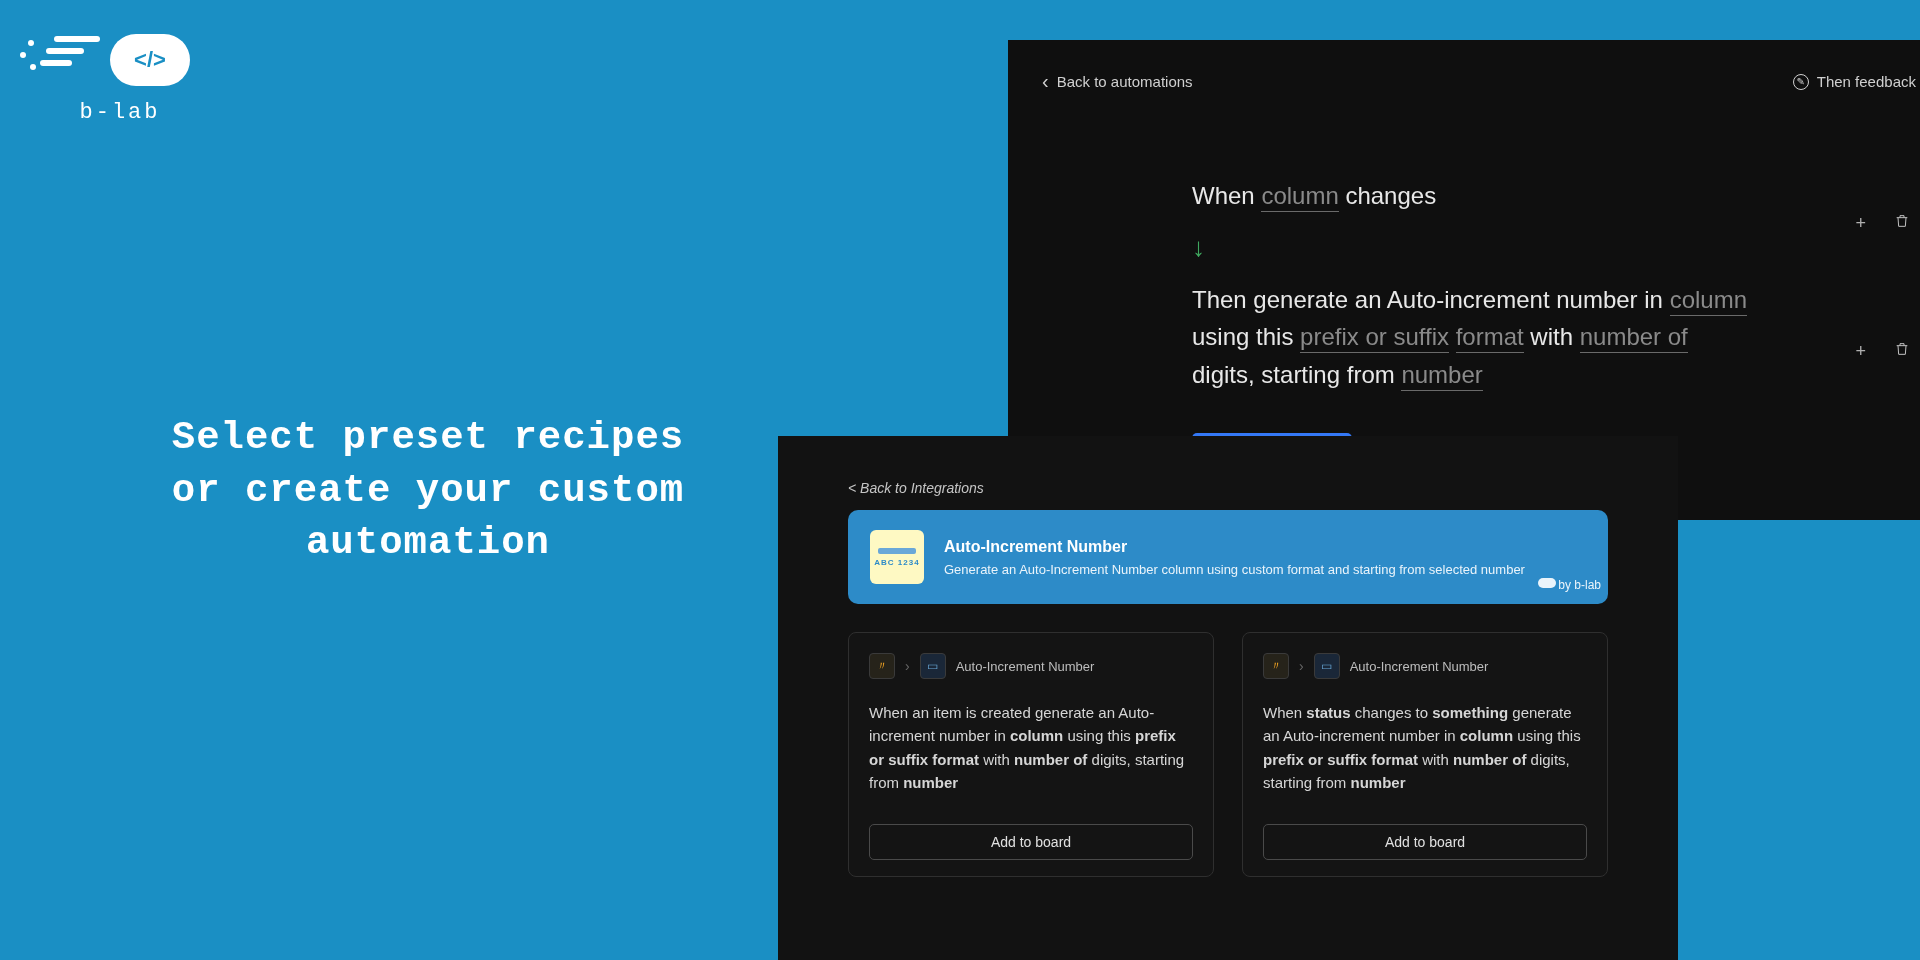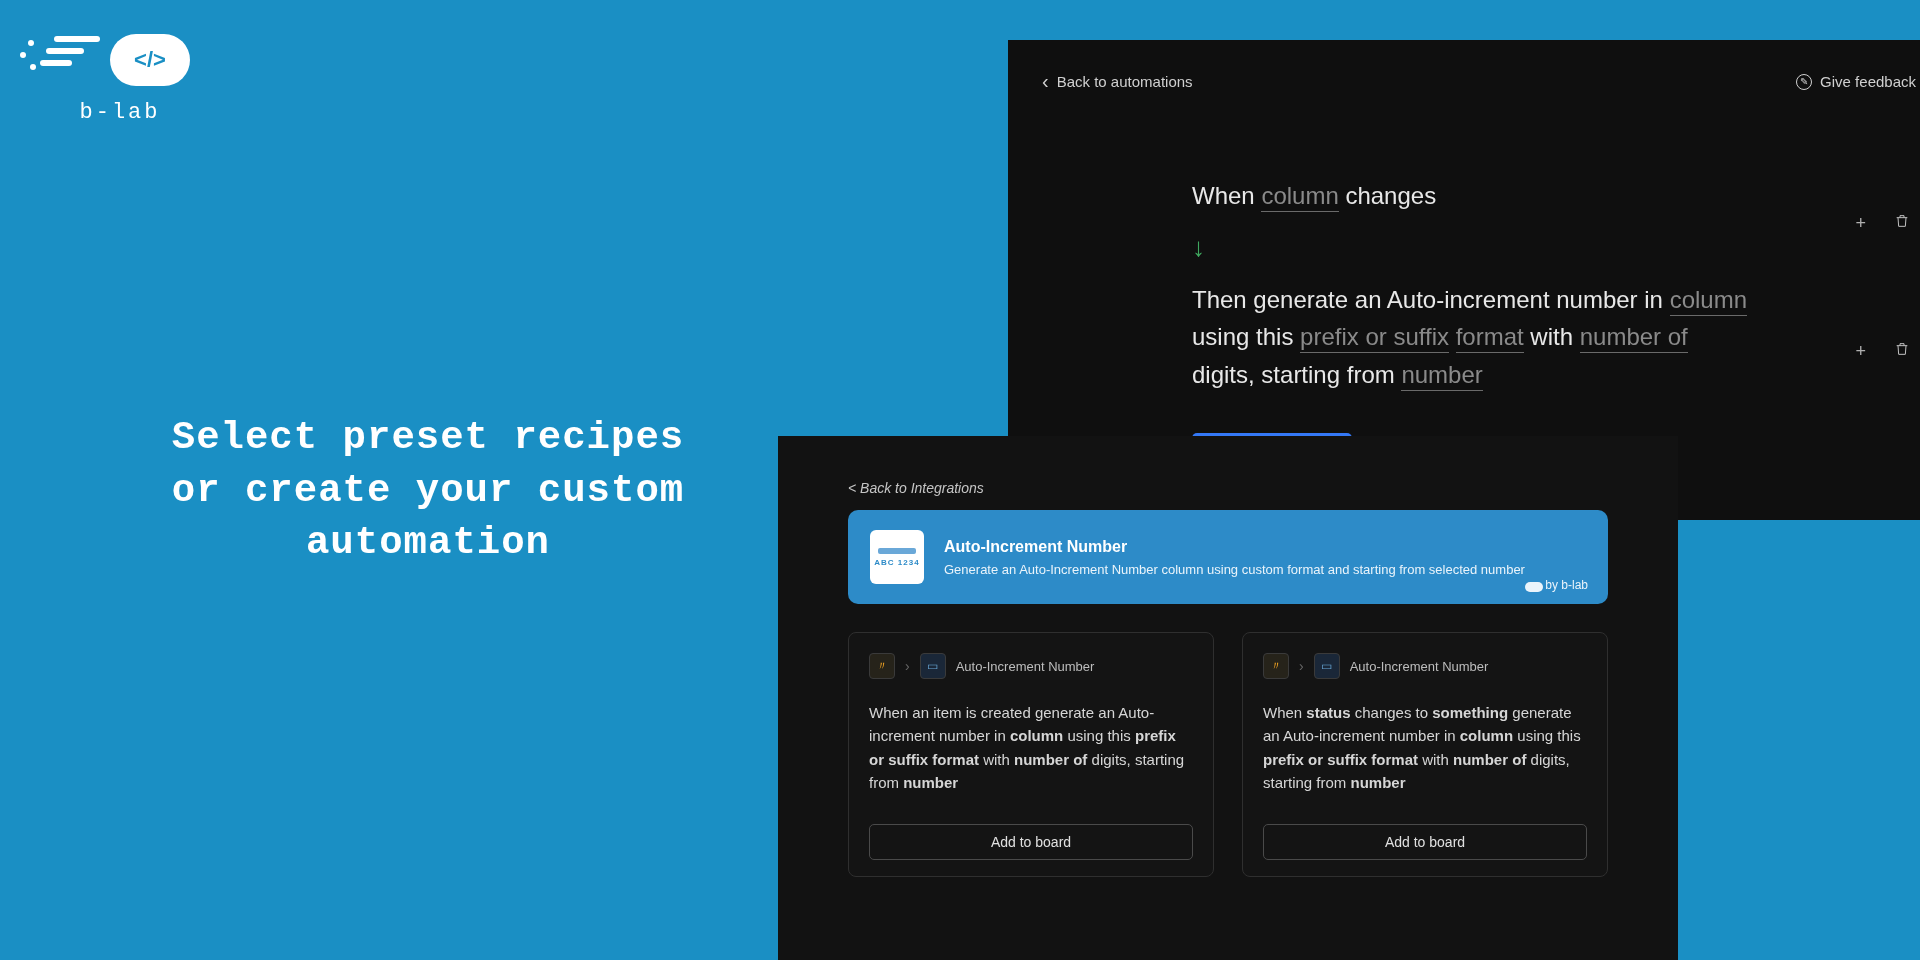--- a/index.html
+++ b/index.html
@@ -68,28 +68,28 @@
   position: absolute; left: 778px; top: 436px; width: 900px; height: 524px;
   background: #121212; color: #e5e5e5; padding: 22px 26px;
 }
 .integ-title { font-size: 16px; font-weight: 600; color: #eee; padding-bottom: 18px; border-bottom: 1px solid #2a2a2a; }
 .integ-back { font-size: 14px; color: #c5c5c5; margin: 22px 0 14px 44px; cursor: pointer; font-style: italic; }
 .integ-header {
   background: #2d8bc8; border-radius: 10px; padding: 20px 22px; margin: 0 44px;
   display: flex; align-items: center; gap: 20px; position: relative;
 }
 .integ-header-icon {
-  width: 54px; height: 54px; background: #ffffff; border-radius: 6px;
+  width: 54px; height: 54px; background: #fef9c3; border-radius: 6px;
   display: flex; flex-direction: column; align-items: center; justify-content: center; text-align: right;
 }
 .integ-header-icon .bar { width: 38px; height: 6px; background: #6aa8d8; border-radius: 2px; margin-bottom: 4px; }
 .integ-header-icon .abc { font-size: 8px; color: #2d8bc8; font-weight: 700; letter-spacing: 1px; }
 .integ-header-text h3 { color: #fff; font-size: 16px; font-weight: 700; margin-bottom: 6px; }
 .integ-header-text p { color: #eaf4fb; font-size: 13px; }
-.integ-by { position: absolute; right: 20px; bottom: 12px; color: #eaf4fb; font-size: 12px; display: flex; align-items: flex-end; gap: 2px; }
+.integ-by { position: absolute; right: 7px; bottom: 12px; color: #eaf4fb; font-size: 12px; display: flex; align-items: flex-start; gap: 2px; }
 .integ-by-badge { width: 18px; height: 10px; background: #eaf4fb; border-radius: 5px; }
 
 .recipe-cards { display: flex; gap: 28px; margin: 28px 44px 0 44px; }
 .recipe-card {
   flex: 1; border: 1px solid #2f2f2f; border-radius: 8px; padding: 20px 20px 16px;
   background: #141414;
 }
 .card-head { display: flex; align-items: center; gap: 10px; margin-bottom: 22px; }
 .mini-icon {
   width: 26px; height: 26px; border-radius: 4px; border: 1px solid #3a3a3a;
@@ -131,21 +131,21 @@
 </div>
 
 <div class="panel-builder">
   <div class="builder-topbar">
     <div class="back-link">
       <span class="chev-left"></span>
       <span>Back to automations</span>
     </div>
     <div class="feedback-link">
       <span class="comment-icon">✎</span>
-      <span>Give feedback</span>
+      <span>Then feedback</span>
     </div>
   </div>
 
   <div class="recipe-block">
     <div class="recipe-line">
       <span>When </span><span class="placeholder">column</span><span> changes</span>
     </div>
     <div class="arrow-down">↓</div>
     <div class="recipe-line">
       <span>Then generate an Auto-increment number in </span><span class="placeholder">column</span><span> using this </span><span class="placeholder">prefix or suffix</span>

